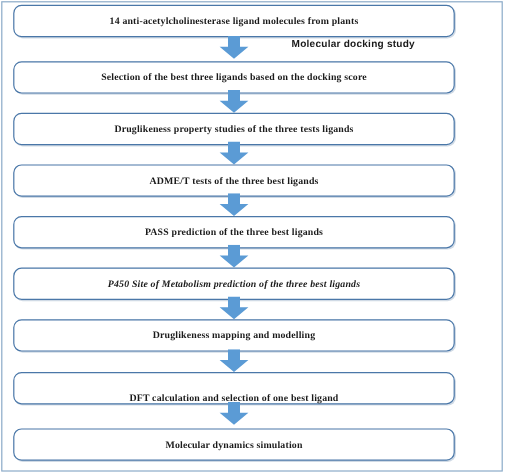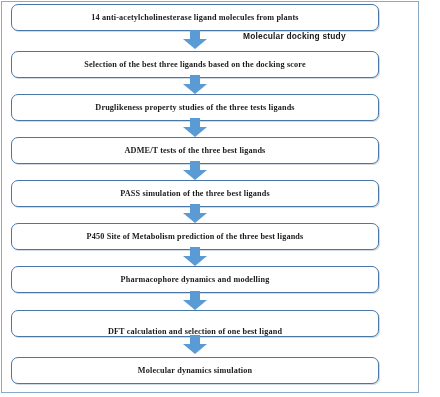--- a/index.html
+++ b/index.html
@@ -67,21 +67,21 @@
     line-height: 1.1;
     padding: 0 8px;
     white-space: nowrap;
   }
 
   .node.n0 { top: 4px; }
   .node.n1 { top: 51px; justify-content: center; }
   .node.n2 { top: 94px; }
   .node.n3 { top: 137px; }
   .node.n4 { top: 180px; }
-  .node.n5 { top: 223px; }
+  .node.n5 { top: 223px; font-style: italic; }
   .node.n6 { top: 266px; }
   .node.n7 { top: 310px; align-items: flex-end; }
   .node.n8 { top: 357px; }
 
   
   .arrow {
     position: absolute;
     left: 181px;
     width: 28px;
     height: 20px;
@@ -155,41 +155,41 @@
       <span class="node-label">ADME/T tests of the three best ligands</span>
     </div>
 
     <div class="arrow a3">
       <svg viewBox="0 0 28 20" xmlns="http://www.w3.org/2000/svg" aria-hidden="true">
         <polygon points="9,0 19,0 19,9 26,9 14,19 2,9 9,9" fill="#5b9bd5"></polygon>
       </svg>
     </div>
 
     <div class="node n4">
-      <span class="node-label">PASS simulation of the three best ligands</span>
+      <span class="node-label">PASS prediction of the three best ligands</span>
     </div>
 
     <div class="arrow a4">
       <svg viewBox="0 0 28 20" xmlns="http://www.w3.org/2000/svg" aria-hidden="true">
         <polygon points="9,0 19,0 19,9 26,9 14,19 2,9 9,9" fill="#5b9bd5"></polygon>
       </svg>
     </div>
 
     <div class="node n5">
       <span class="node-label">P450 Site of Metabolism prediction of the three best ligands</span>
     </div>
 
     <div class="arrow a5">
       <svg viewBox="0 0 28 20" xmlns="http://www.w3.org/2000/svg" aria-hidden="true">
         <polygon points="9,0 19,0 19,9 26,9 14,19 2,9 9,9" fill="#5b9bd5"></polygon>
       </svg>
     </div>
 
     <div class="node n6">
-      <span class="node-label">Pharmacophore dynamics and modelling</span>
+      <span class="node-label">Druglikeness mapping and modelling</span>
     </div>
 
     <div class="arrow a6">
       <svg viewBox="0 0 28 20" xmlns="http://www.w3.org/2000/svg" aria-hidden="true">
         <polygon points="9,0 19,0 19,9 26,9 14,19 2,9 9,9" fill="#5b9bd5"></polygon>
       </svg>
     </div>
 
     <div class="node n7">
       <span class="node-label">DFT calculation and selection of one best ligand</span>

